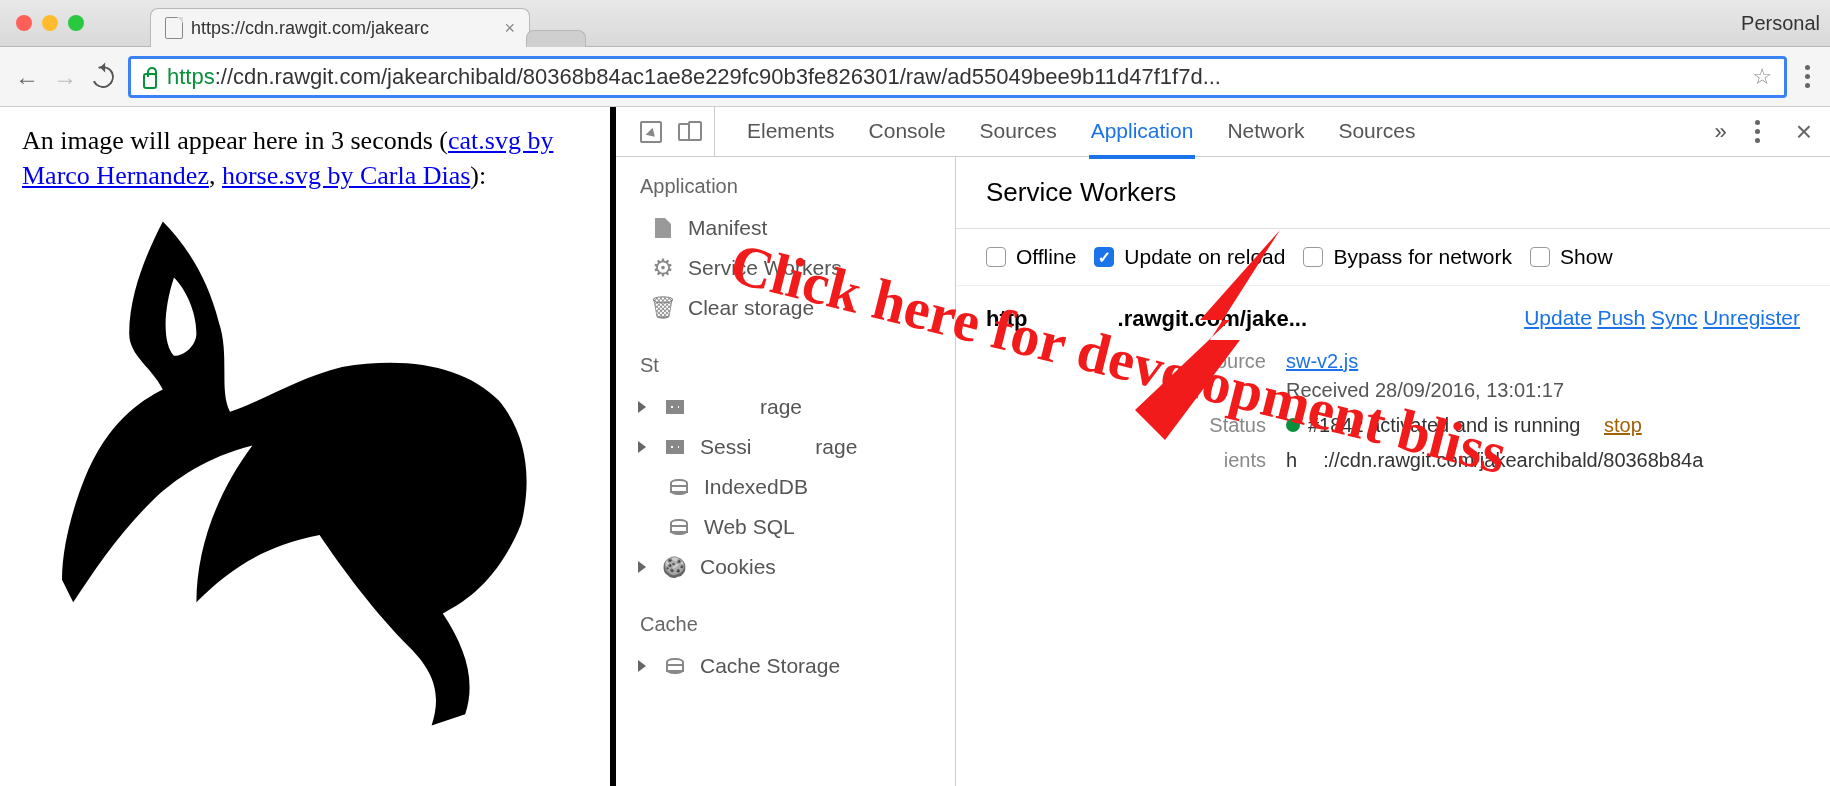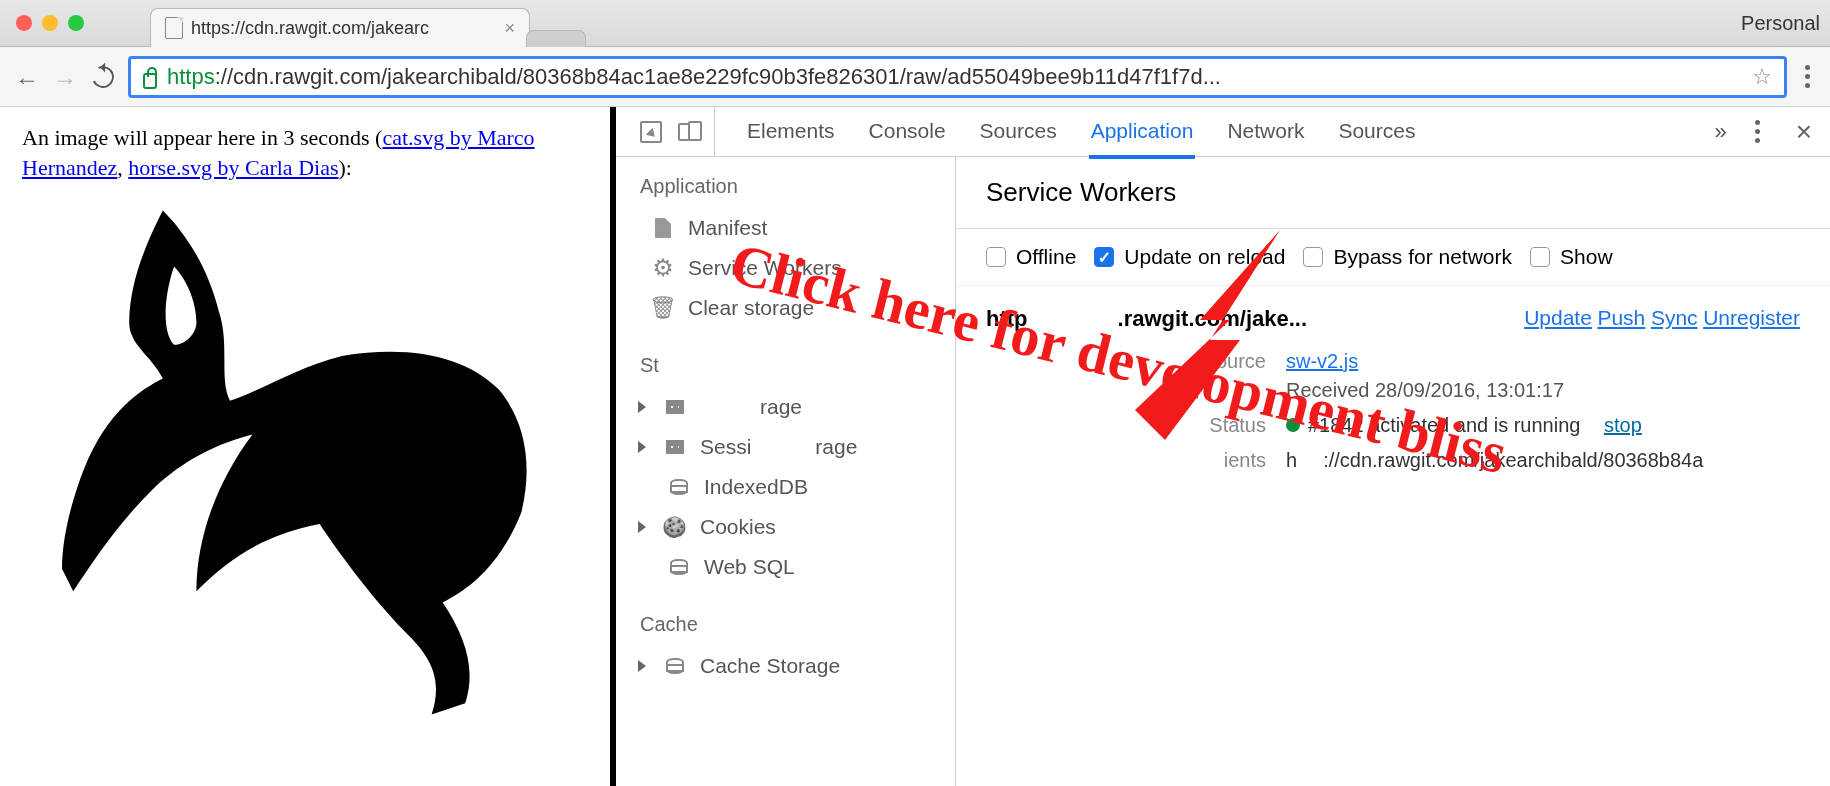--- a/index.html
+++ b/index.html
@@ -25,21 +25,21 @@
 .reload:after{content:"";position:absolute;top:-4px;left:-2px;border:5px solid transparent;border-right-color:#555;transform:rotate(-20deg)}
 .omnibox{flex:1;background:#fff;border:3px solid #3b82f6;border-radius:4px;height:42px;display:flex;align-items:center;padding:0 12px;gap:10px;font-size:22px}
 .lock{width:14px;height:16px;border:2px solid #0a8f3a;border-radius:3px;position:relative}
 .lock:before{content:"";position:absolute;top:-8px;left:2px;width:6px;height:8px;border:2px solid #0a8f3a;border-bottom:none;border-radius:6px 6px 0 0}
 .url-scheme{color:#0a8f3a}
 .url-rest{color:#333}
 .star{color:#888;font-size:22px;margin-left:auto}
 .kebab{display:flex;flex-direction:column;gap:4px;padding:0 6px}
 .kebab span{width:5px;height:5px;background:#666;border-radius:50%}
 .content{flex:1;display:flex;background:#fff}
-.page{width:610px;padding:16px 22px;font-family:"Times New Roman",serif;font-size:22px;line-height:1.35;overflow:hidden}
+.page{width:610px;padding:16px 22px;font-family:"Times New Roman",serif;font-size:26px;line-height:1.35;overflow:hidden}
 .page a{color:#0000ee;text-decoration:underline}
 .devtools{flex:1;display:flex;flex-direction:column;border-left:6px solid #000000}
 .dt-header{height:50px;display:flex;align-items:center;border-bottom:1px solid #ccc;padding:0 10px;gap:8px;font-size:21px;color:#555}
 .dt-icon-box{display:flex;align-items:center;gap:16px;padding:0 14px;border-right:1px solid #ccc;height:100%}
 .cursor-icon{position:relative;width:22px;height:22px;border:2px solid #888;border-radius:2px}
 .cursor-icon:after{content:"";position:absolute;left:6px;top:6px;border-left:8px solid #888;border-top:5px solid transparent;border-bottom:5px solid transparent;transform:rotate(45deg)}
 .device-icon{width:22px;height:18px;border:2px solid #888;border-radius:2px;position:relative}
 .device-icon:after{content:"";position:absolute;right:-4px;top:-4px;width:10px;height:16px;border:2px solid #888;background:#fff;border-radius:2px}
 .dt-tabs{display:flex;gap:30px;padding:0 22px}
 .dt-tab{padding:12px 2px;cursor:pointer}
@@ -69,21 +69,21 @@
 .chkbox{width:20px;height:20px;border:1px solid #999;border-radius:4px;display:inline-flex;align-items:center;justify-content:center;background:#fff}
 .chkbox.checked{background:#1a73e8;border-color:#1a73e8;color:#fff;font-size:16px}
 .chkbox.checked:after{content:"✓";font-weight:bold}
 .sw-section{padding:20px 30px}
 .sw-row{display:flex;gap:20px;margin-bottom:18px;font-size:20px}
 .sw-url{flex:1;font-weight:600;font-size:22px}
 .sw-links a{color:#1a73e8;text-decoration:underline;font-size:21px}
 .detail-block{margin-left:170px;display:grid;grid-template-columns:110px 1fr;gap:12px 20px;font-size:20px;color:#333;align-items:start}
 .detail-label{color:#888;text-align:right}
 .src-link{color:#1a73e8;text-decoration:underline}
-.stop-link{color:#0369a1;text-decoration:underline;margin-left:18px}
+.stop-link{color:#a16207;text-decoration:underline;margin-left:18px}
 .status-dot{display:inline-block;width:14px;height:14px;background:#0a8f3a;border-radius:50%;margin-right:8px}
 .annot{position:absolute;pointer-events:none;z-index:100}
 .annot-text{color:#f21b1b;font-family:"Marker Felt","Comic Sans MS",cursive;font-size:58px;font-weight:600;transform:rotate(14deg);line-height:1;white-space:nowrap}
 .annot svg{position:absolute}
 .horse-svg{display:block;margin-top:6px}
 </style>
 </head>
 <body>
 
 <div class="chrome-window">
@@ -192,30 +192,30 @@
               </span>
               <span>Sessi</span>
               <span style="margin-left:50px">rage</span>
             </div>
           <div class="side-item side-sub" style="padding-left:52px">
               <span class="side-icon">
                 <span class="db-i"></span>
               </span>
               <span>IndexedDB</span>
             </div>
+          <div class="side-item side-sub" style="padding-left:52px">
+              <span class="side-icon">
+                <span class="db-i"></span>
+              </span>
+              <span>Web SQL</span>
+            </div>
           <div class="side-item side-sub">
               <span class="tri"></span>
               <span class="side-icon cookie-i"></span>
               <span>Cookies</span>
-            </div>
-          <div class="side-item side-sub" style="padding-left:52px">
-              <span class="side-icon">
-                <span class="db-i"></span>
-              </span>
-              <span>Web SQL</span>
             </div>
 
           <div class="side-sec" style="margin-top:16px">Cache</div>
           <div class="side-item side-sub">
               <span class="tri"></span>
               <span class="side-icon">
                 <span class="db-i"></span>
               </span>
               <span>Cache Storage</span>
             </div>

